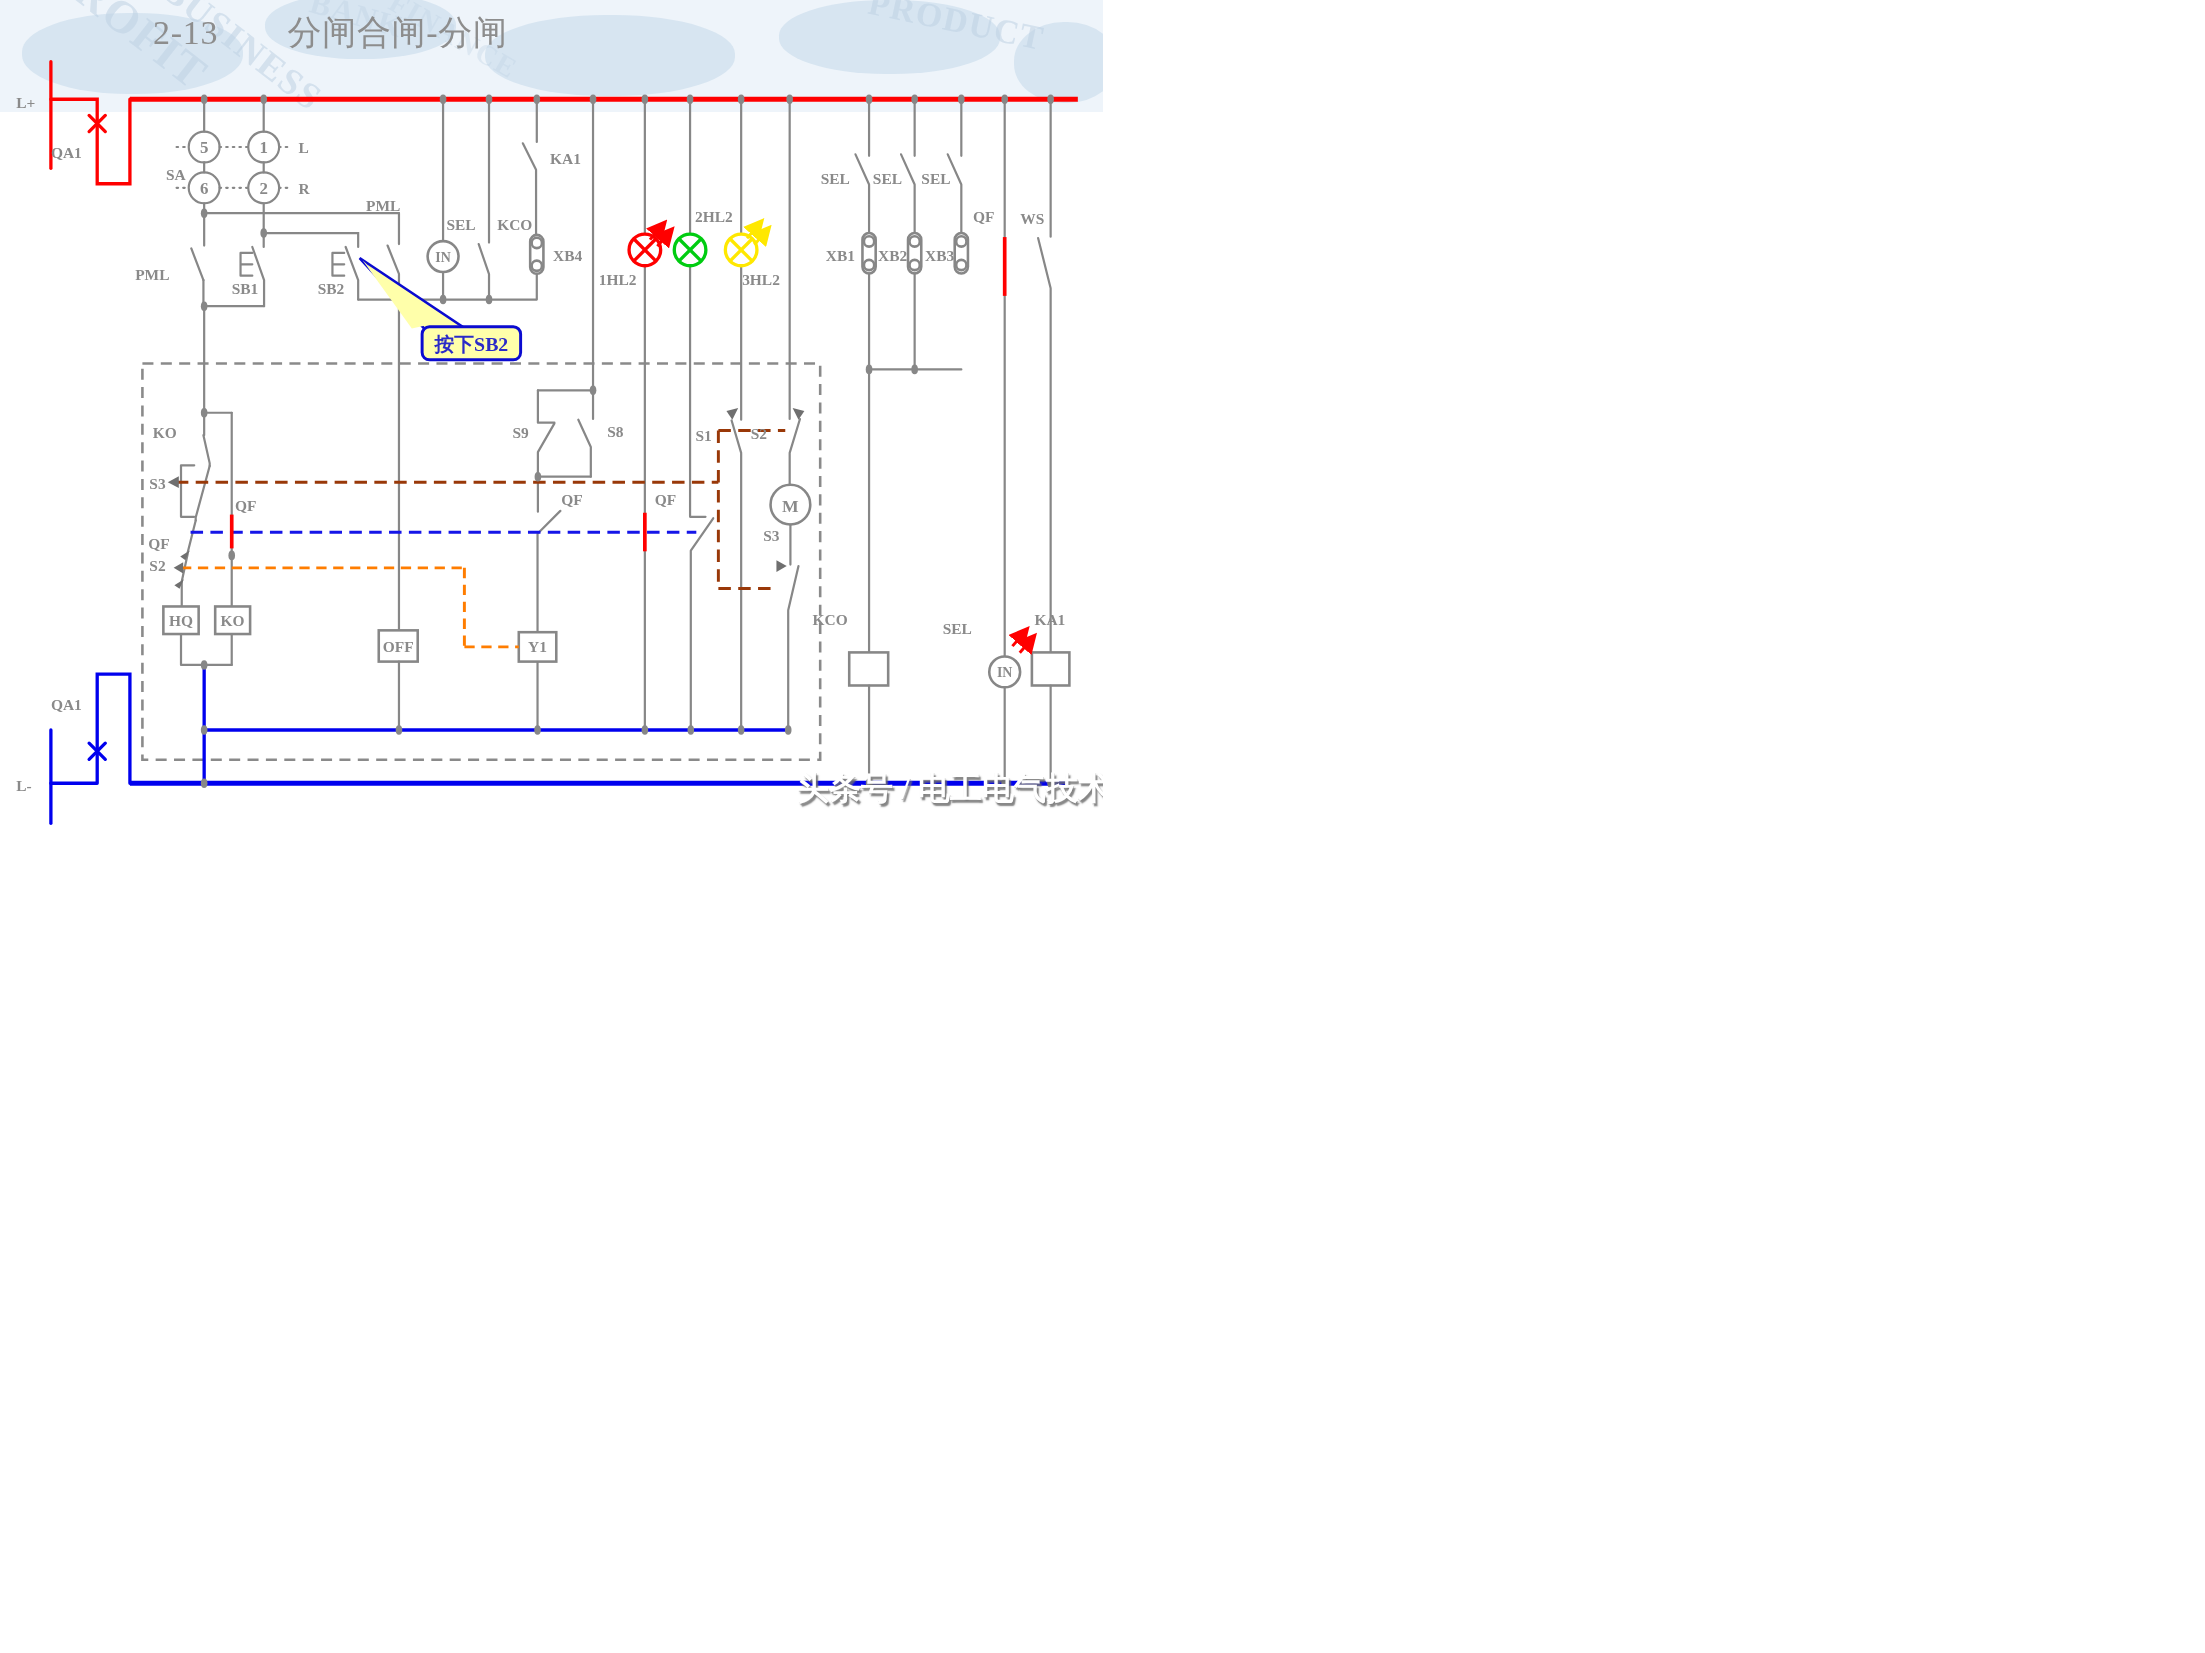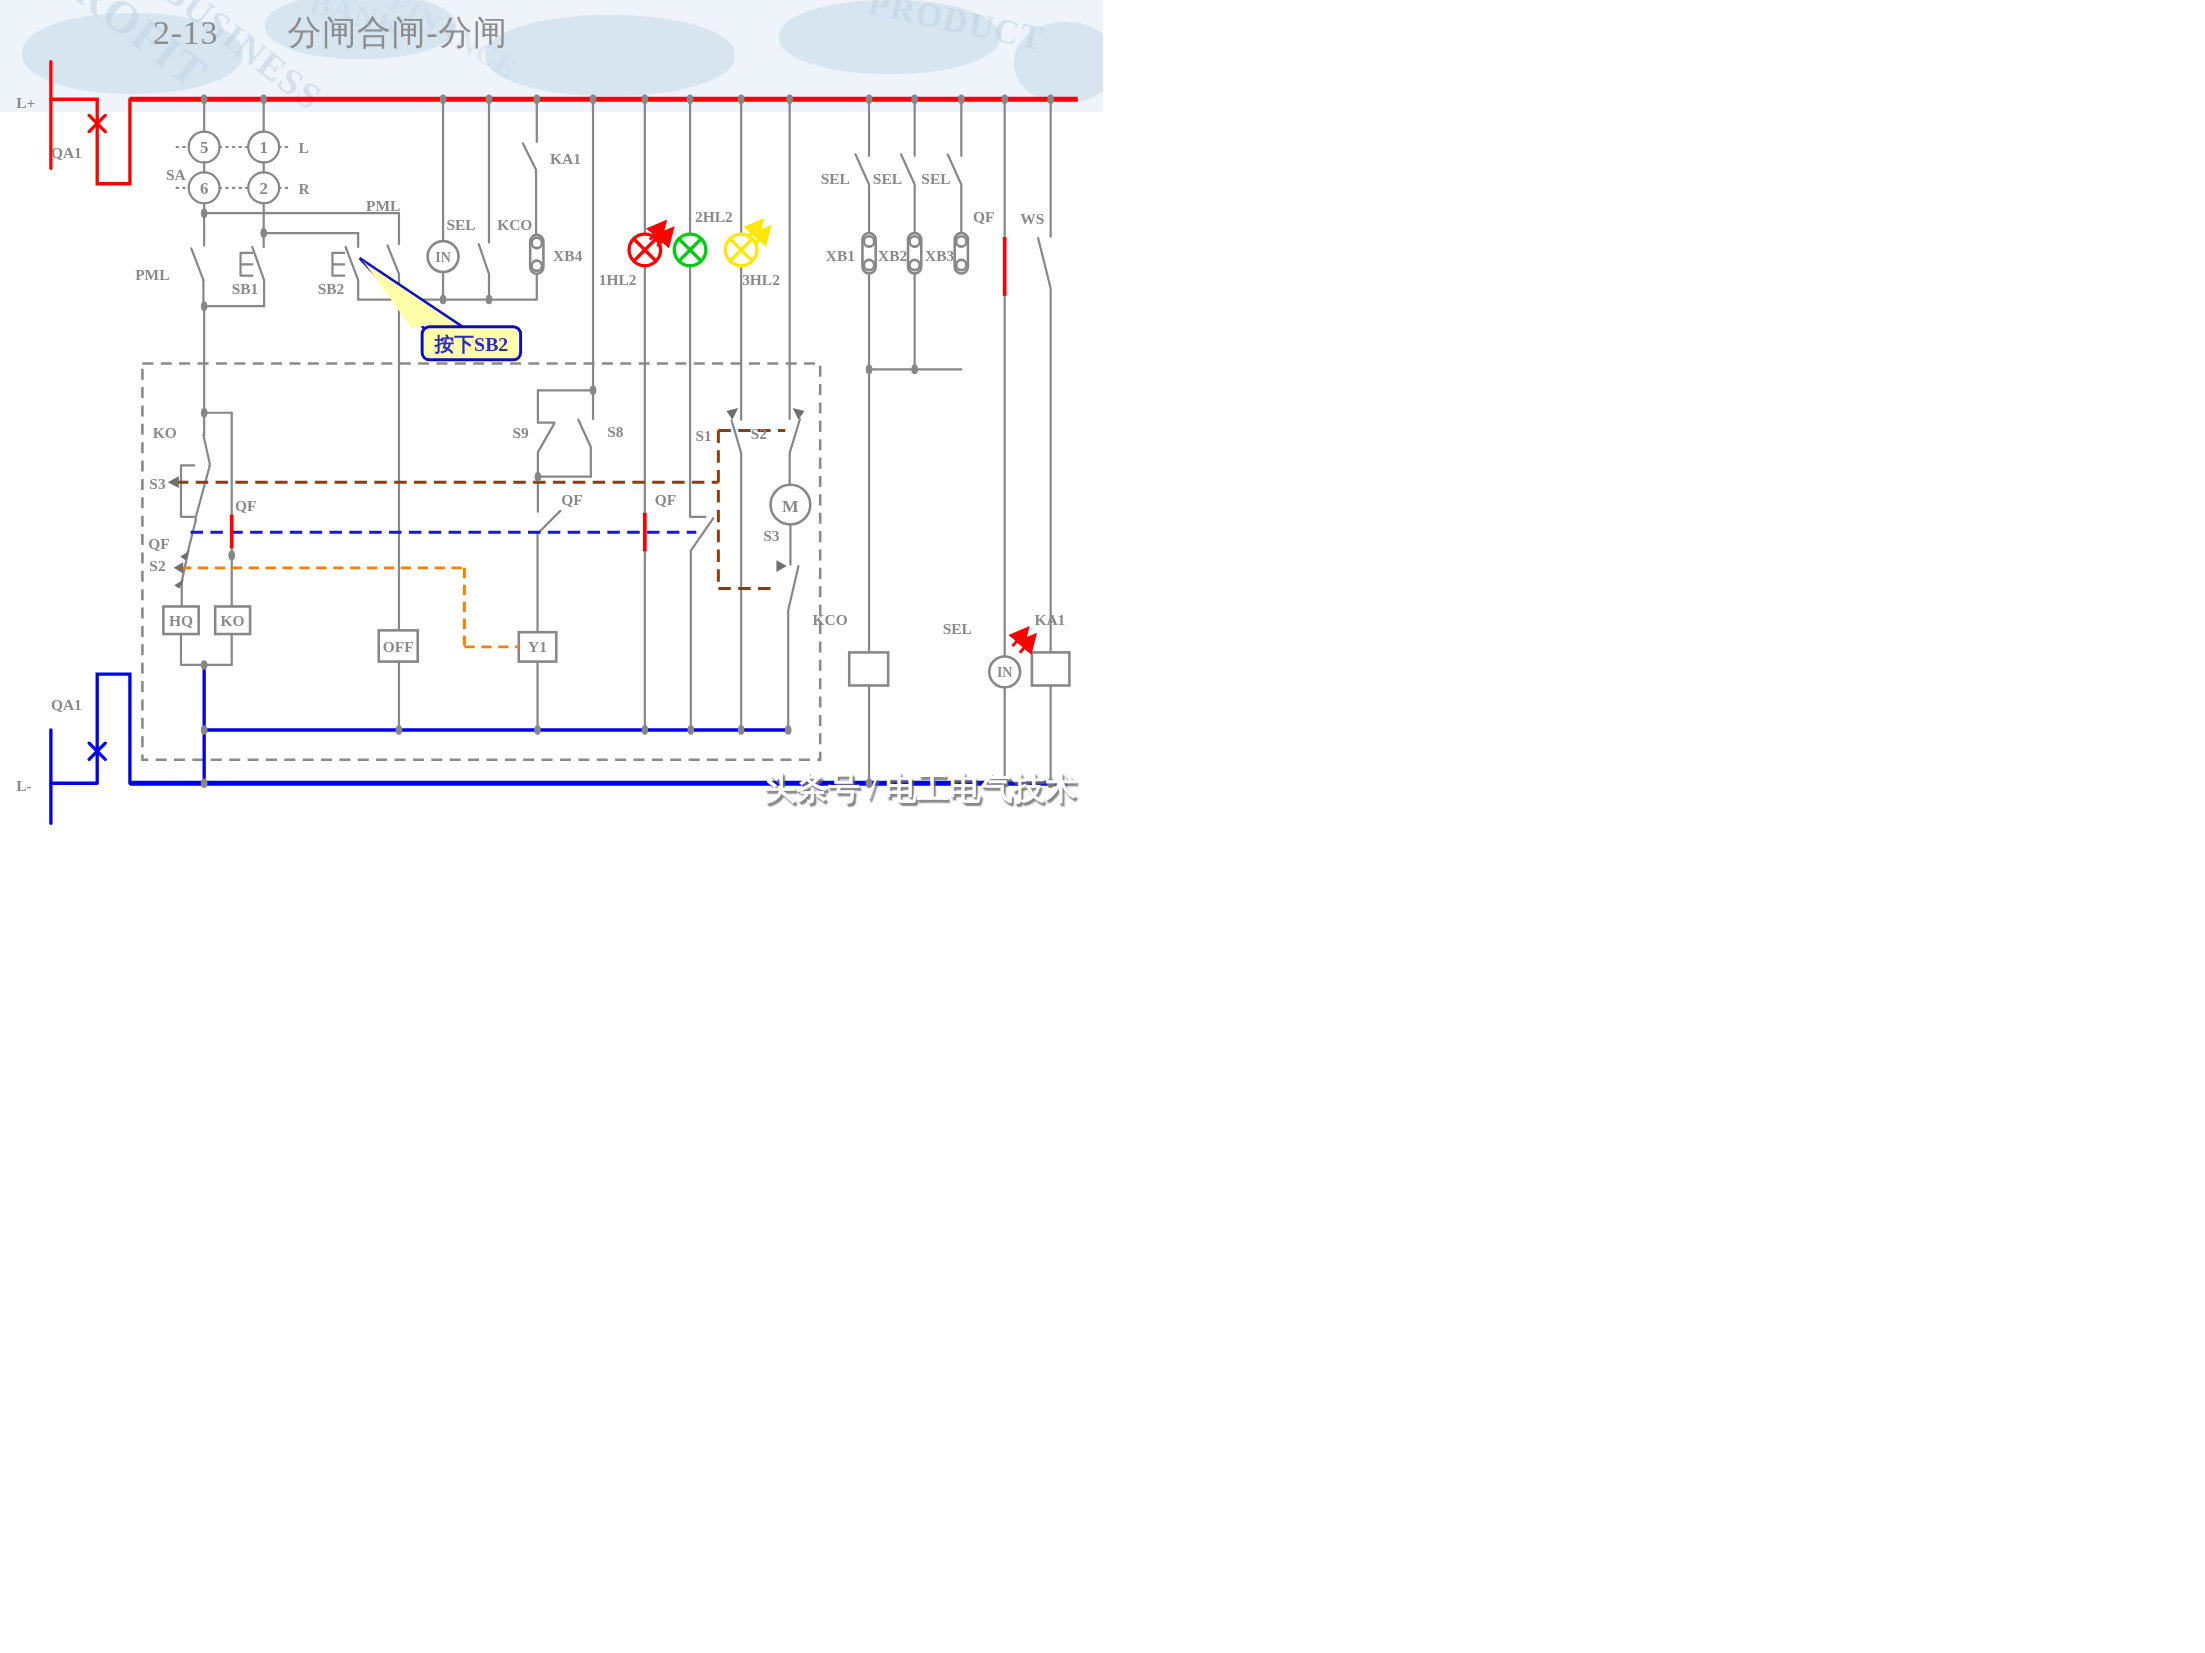--- a/index.html
+++ b/index.html
@@ -11,21 +11,21 @@
   }
   html,body{margin:0;padding:0;background:#fff;}
   #stage{position:relative;width:1103px;height:827px;background:#ffffff;overflow:hidden;
          font-family:"Liberation Serif",serif;}
   .band{position:absolute;left:0;top:0;width:1103px;height:112px;background:#eef4fa;}
   .blob{position:absolute;background:#d7e5f1;border-radius:48%;}
   .bgword{position:absolute;color:#bfd2e4;opacity:.55;font-weight:700;letter-spacing:1.5px;
           font-family:"Liberation Serif",serif;white-space:nowrap;}
   #title{position:absolute;left:153px;top:10.3px;font-size:34px;color:#8d8d8d;
          letter-spacing:0.7px;white-space:pre;}
-  #wm{position:absolute;left:764px;top:767px;font-size:32px;font-weight:700;color:#ffffff;
+  #wm{position:absolute;left:797px;top:767px;font-size:32px;font-weight:700;color:#ffffff;
       text-shadow:2.2px 2.9px 1.5px rgba(110,110,110,.85), 0.7px 0.7px 0 rgba(150,150,150,.5);
       white-space:nowrap;}
   svg text{font-family:"Liberation Serif",serif;}
   .lbl{font-size:21px;font-weight:700;fill:var(--label);text-anchor:middle;dominant-baseline:central;}
   .st{text-anchor:start;}
   .num{font-size:23px;font-weight:700;fill:var(--label);text-anchor:middle;dominant-baseline:central;}
   .w{stroke:var(--wire);stroke-width:3;fill:none;stroke-linecap:round;}
   .w35{stroke:var(--wire);stroke-width:3.5;fill:#fff;}
   .dot{fill:var(--wire);}
   .busR{stroke:var(--red);stroke-width:6.5;fill:none;}

